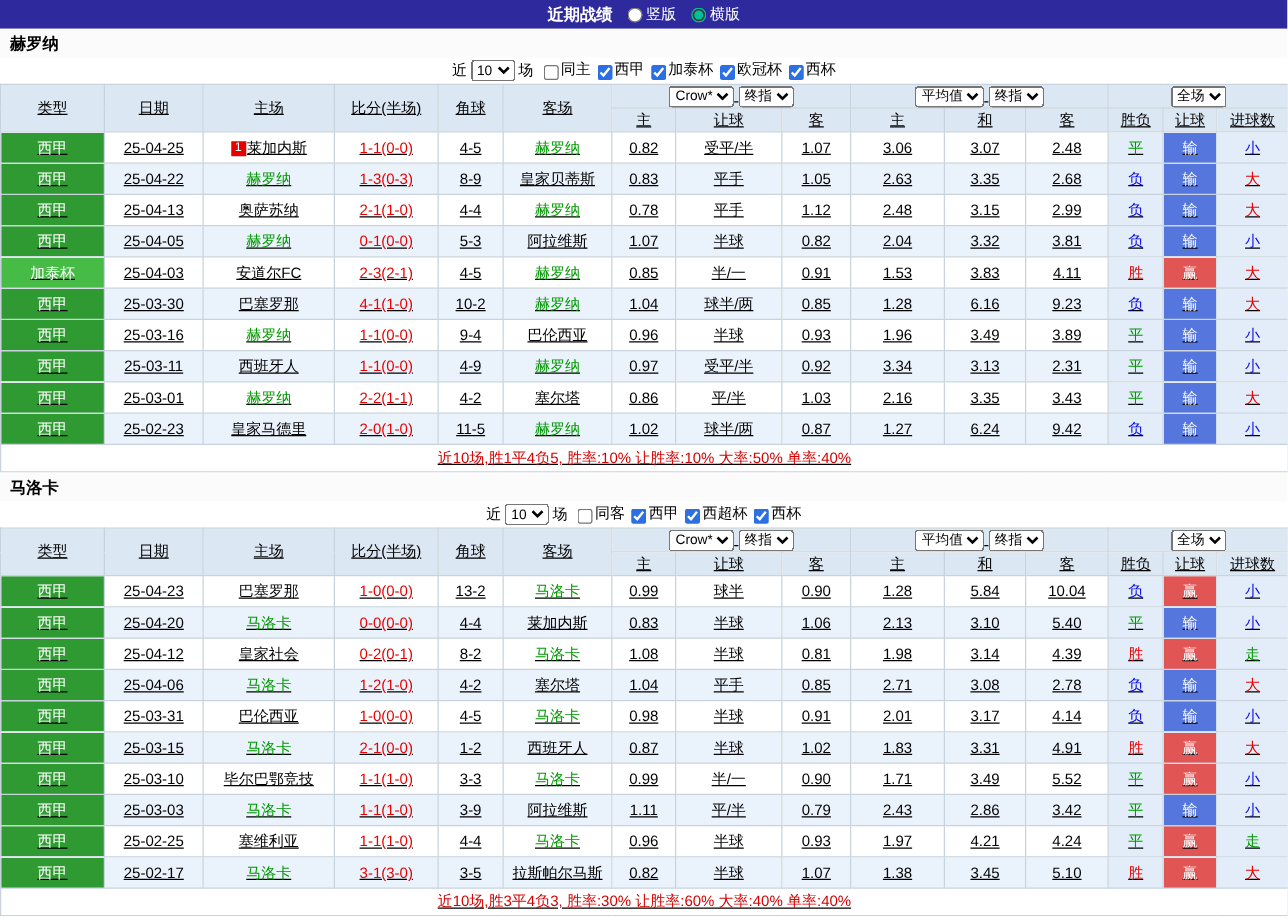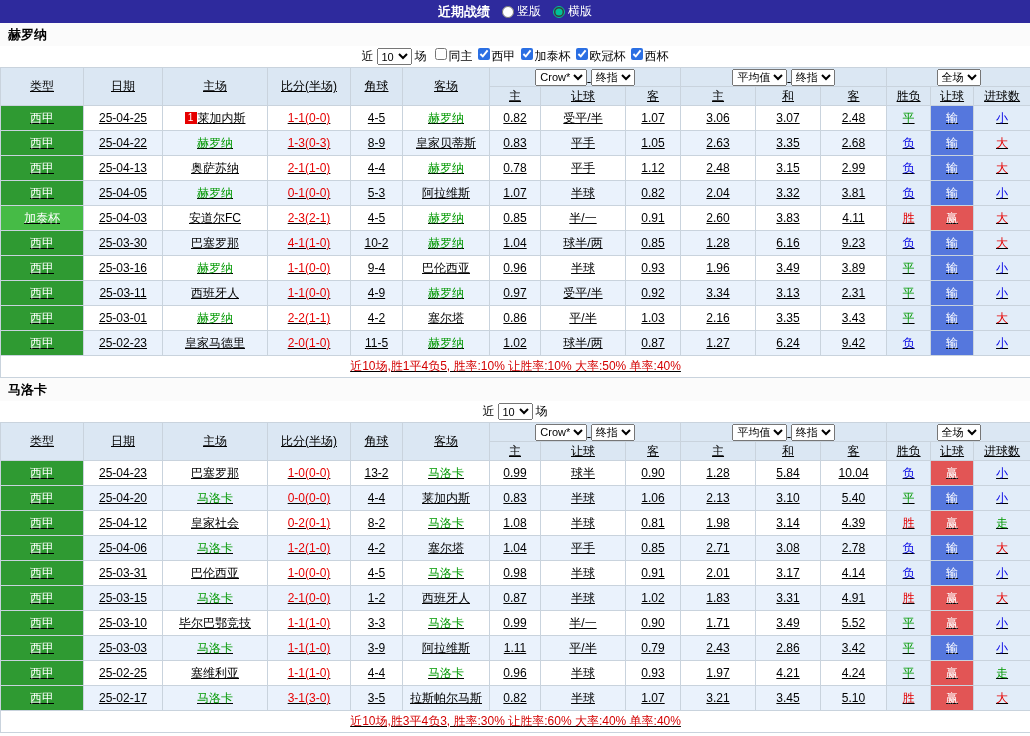--- a/index.html
+++ b/index.html
@@ -22,21 +22,21 @@
   .radio-label input { width:12px; height:12px; accent-color:var(--radio-accent,#00c29a); }
   
   .team-title {
     height:23px; line-height:23px; padding-left:8px;
     font-weight:bold; font-size:13px; background:#fbfbfb;
   }
   .filter-row {
     height:21px; display:flex; align-items:center; justify-content:center; gap:3px;
   }
   .filter-row select { font-size:11px; height:17px; }
-  .filter-row .cb { display:inline-flex; align-items:flex-start; gap:2px; margin-left:5px; cursor:pointer; }
+  .filter-row .cb { display:inline-flex; align-items:flex-end; gap:2px; margin-left:5px; cursor:pointer; }
   .filter-row input[type=checkbox] { width:12px; height:12px; accent-color:#2b6fe3; }
   
   table.stats { width:1030px; border-collapse:collapse; table-layout:fixed;text-decoration:underline; }
   .stats th, .stats td {
     border:1px solid #c9d3dd; text-align:center;
     overflow:hidden; white-space:nowrap; font-weight:normal;
   }
   .stats thead th { background:var(--header-bg,#dbe7f3); height:19px; font-size:12px; }
   .stats thead select { font-size:11px; height:17px; max-width:96%;text-align:center; }
   .stats tbody td { height:25px; font-size:12px; }
@@ -203,21 +203,21 @@
         <tr>
           <td class="type-cell cup">加泰杯</td>
           <td>25-04-03</td>
           <td class="team">安道尔FC</td>
           <td class="score">2-3(2-1)</td>
           <td>4-5</td>
           <td class="team focus">赫罗纳</td>
           <td>0.85</td>
           <td>半/一</td>
           <td>0.91</td>
-          <td>2.60</td>
+          <td>1.53</td>
           <td>3.83</td>
           <td>4.11</td>
           <td class="rcol c-win">胜</td>
           <td class="rcol hd-win">赢</td>
           <td class="rcol c-win">大</td>
         </tr>
         <tr>
           <td class="type-cell league">西甲</td>
           <td>25-03-30</td>
           <td class="team">巴塞罗那</td>
@@ -310,20 +310,21 @@
     </tfoot>
   </table>
 </section>
 
 <section>
   <div class="team-title">马洛卡</div>
   <div class="filter-row">
     <span>近</span>
     <select><option>10</option></select>
     <span>场</span>
+    <span><label class="cb"><input type="checkbox" style="">同客</label><label class="cb"><input type="checkbox" checked="" style="">西甲</label><label class="cb"><input type="checkbox" checked="" style="">西超杯</label><label class="cb"><input type="checkbox" checked="" style="">西杯</label></span>
   </div>
   <table class="stats">
     <colgroup>
       <col style="width:83px">
         <col style="width:79px">
         <col style="width:105px">
         <col style="width:83px">
         <col style="width:52px">
         <col style="width:87px">
       <col style="width:51px">
@@ -525,21 +526,21 @@
         <tr>
           <td class="type-cell league">西甲</td>
           <td>25-02-17</td>
           <td class="team focus">马洛卡</td>
           <td class="score">3-1(3-0)</td>
           <td>3-5</td>
           <td class="team">拉斯帕尔马斯</td>
           <td>0.82</td>
           <td>半球</td>
           <td>1.07</td>
-          <td>3.21</td>
+          <td>1.38</td>
           <td>3.45</td>
           <td>5.10</td>
           <td class="rcol c-win">胜</td>
           <td class="rcol hd-win">赢</td>
           <td class="rcol c-win">大</td>
         </tr>
       </tbody>
     <tfoot>
       <tr>
           <td colspan="15" class="summary">近10场,胜3平4负3, 胜率:30% 让胜率:60% 大率:40% 单率:40%</td>

